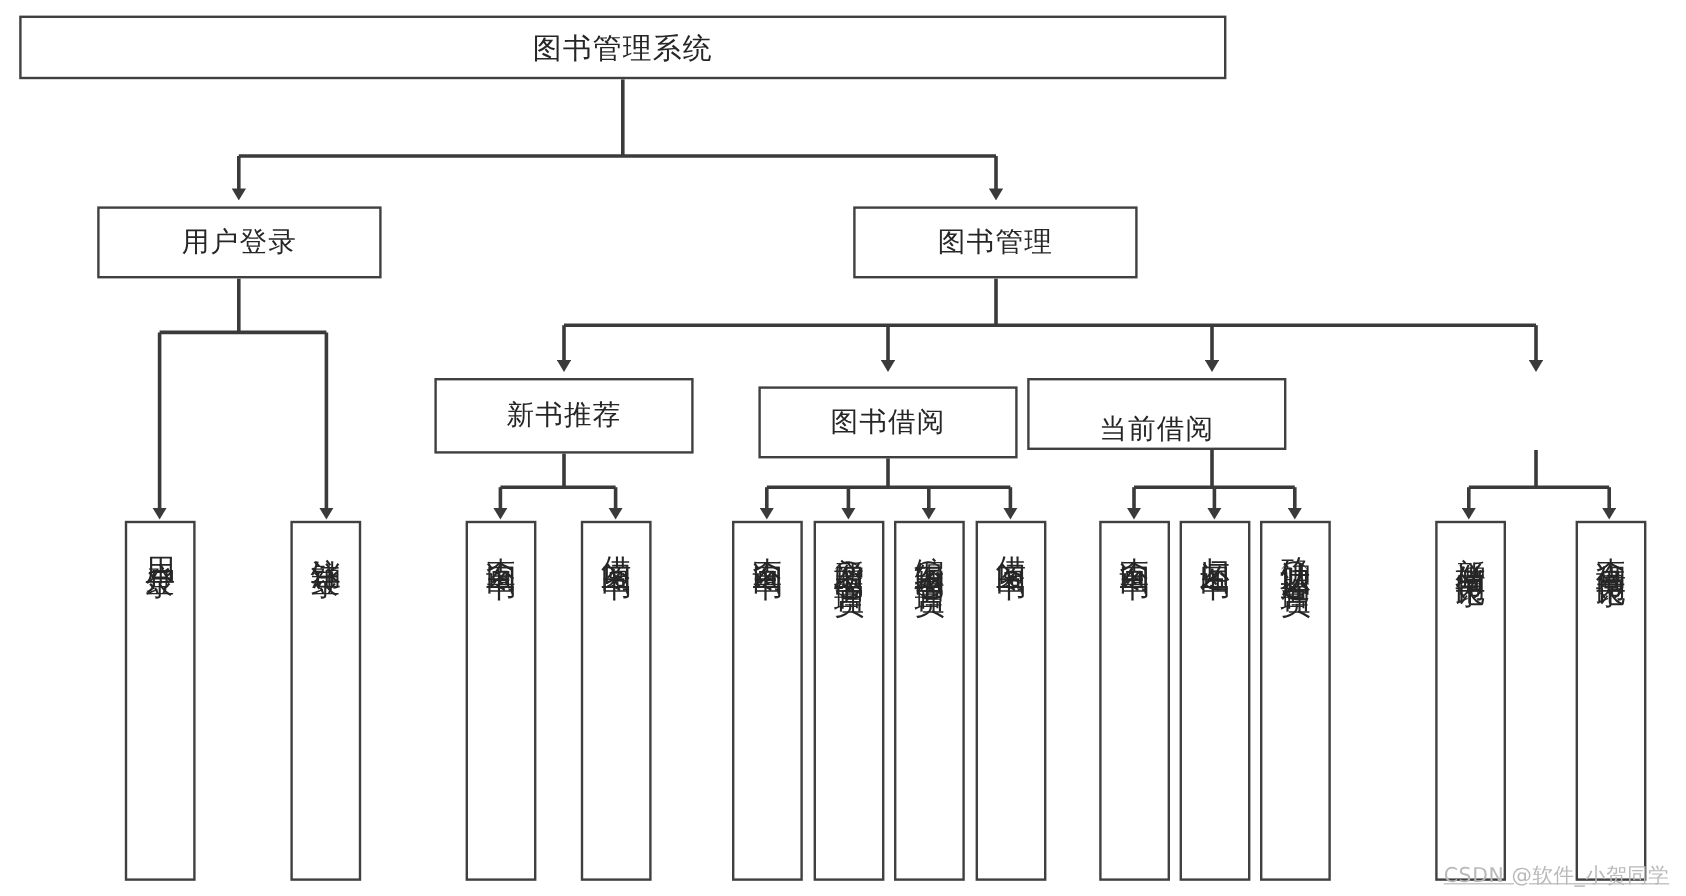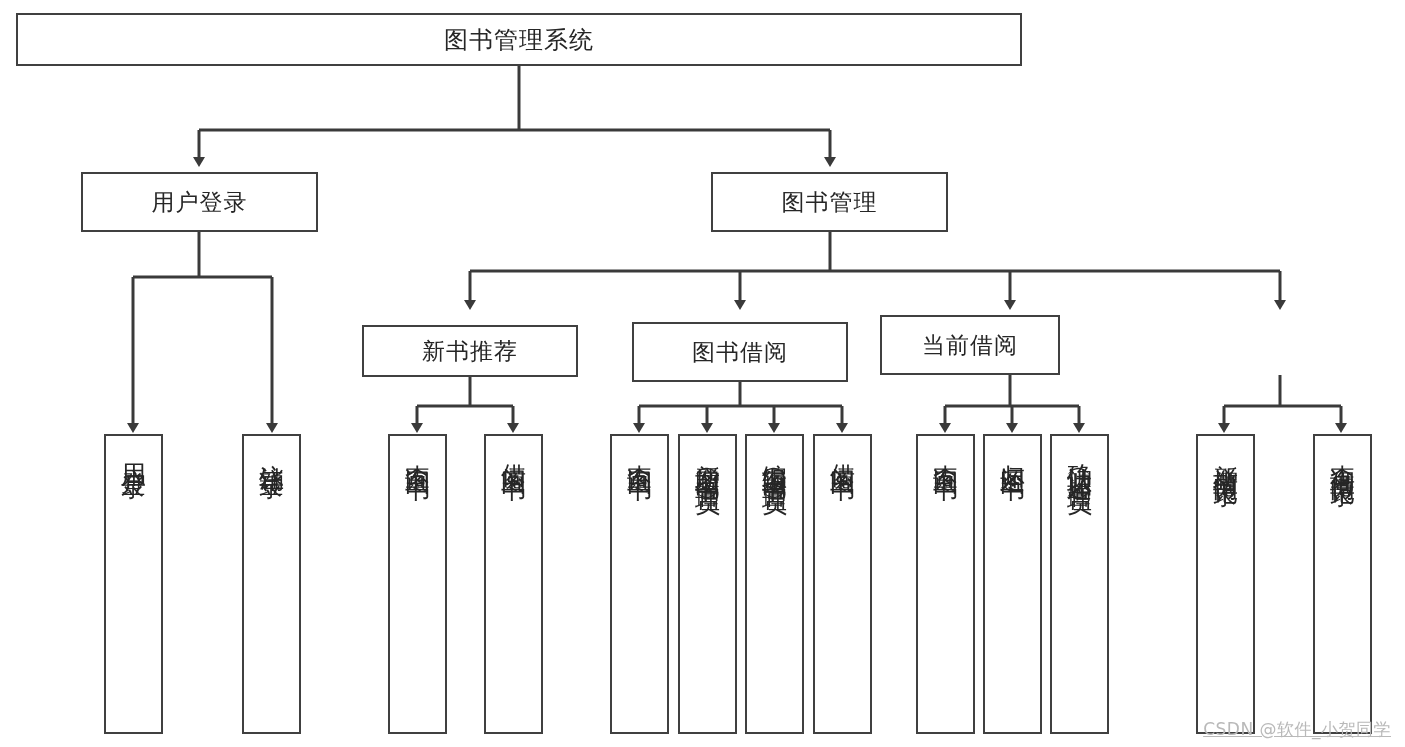--- a/index.html
+++ b/index.html
@@ -136,27 +136,27 @@
     <span class="node-label">图书管理系统</span>
   </div>
 
   <div class="node horiz" style="left:81px; top:172px; width:237px; height:60px;">
     <span class="node-label">用户登录</span>
   </div>
   <div class="node horiz" style="left:711px; top:172px; width:237px; height:60px;align-items:center;">
     <span class="node-label">图书管理</span>
   </div>
 
-  <div class="node horiz" style="left:362px; top:325px; width:216px; height:52px;">
+  <div class="node horiz" style="left:362px; top:315px; width:216px; height:63px;">
     <span class="node-label">新书推荐</span>
   </div>
   <div class="node horiz" style="left:632px; top:322px; width:216px; height:60px;">
     <span class="node-label">图书借阅</span>
   </div>
-  <div class="node horiz" style="left:880px; top:315px; width:180px; height:60px;">
+  <div class="node horiz" style="left:856px; top:315px; width:216px; height:60px;align-items:flex-end;">
     <span class="node-label">当前借阅</span>
   </div>
 
   <div class="node vert" style="left:104px; top:434px; width:59px; height:300px;">
     <span class="node-label">用户登录</span>
   </div>
   <div class="node vert" style="left:242px; top:434px; width:59px; height:300px;">
     <span class="node-label">注销登录</span>
   </div>
 

